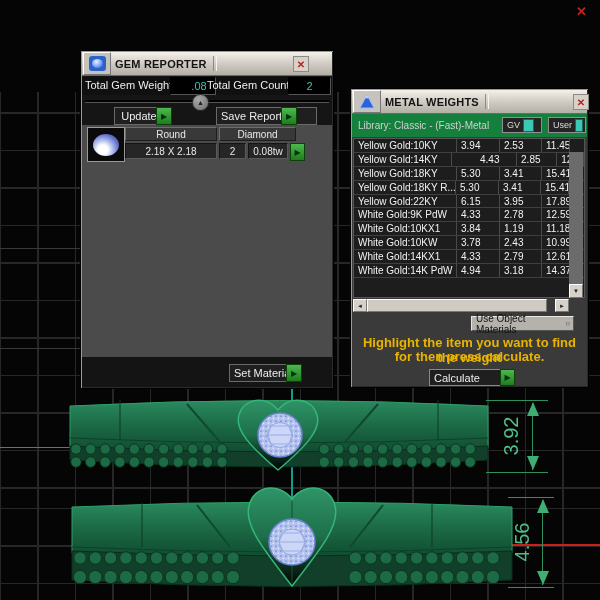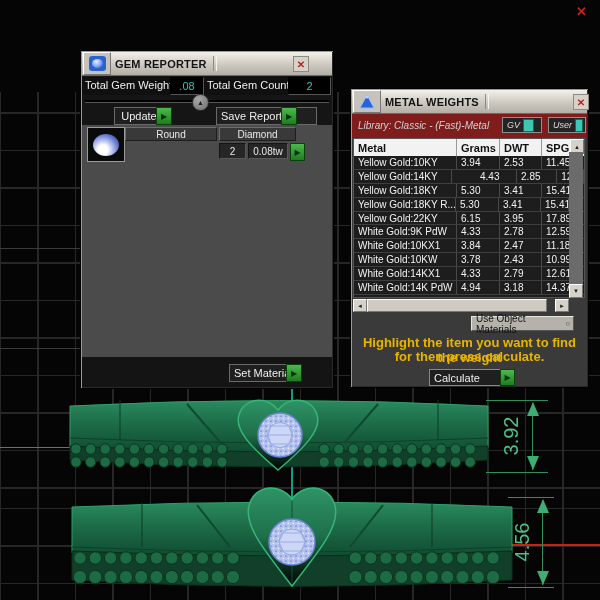--- a/index.html
+++ b/index.html
@@ -55,21 +55,21 @@
   .gr-vcell{background:#262626;border:1px solid;border-color:#141414 #5a5a5a #5a5a5a #141414;
     color:#e8e8e8;font-size:10px;display:flex;align-items:center;justify-content:center;}
   #gr-thumb{left:6px;top:76px;width:36px;height:33px;background:#0a0a0a;border:1px solid #9a9a9a;
     display:flex;align-items:center;justify-content:center;}
   #gr-gem{width:26px;height:22px;border-radius:50%;
     background:radial-gradient(ellipse at 38% 72%,#ffffff 0 22%,#c3cdf1 38%,#6274cf 68%,#27305e 100%);}
   #gr-bottom{left:1px;top:306px;width:250px;height:30px;background:#141414;}
 
   
   #metal-weights{left:350px;top:88px;width:237px;height:298px;background:#3a3a3a;}
-  #mw-library{left:1px;top:25px;right:1px;height:23px;background:#7f1d1d;display:flex;align-items:center;font-style:italic;}
+  #mw-library{left:1px;top:25px;right:1px;height:23px;background:#15803d;display:flex;align-items:center;}
   .toggle-btn{height:16px;background:#242424;border:1px solid #909090;display:flex;align-items:center;
     color:#ddd;font-size:9px;padding:0 2px 0 4px;gap:3px;}
   .teal-ind{width:9px;height:11px;background:#3cc8b4;border:1px solid #0c6e60;}
   #mw-table{left:2px;top:49px;width:232px;height:160px;background:#1d1d1d;border:1px solid #555;box-sizing:border-box;}
   .mw-hrow{display:flex;height:17px;background:#f2f2f2;}
   .mw-hcell{font-size:11px;font-weight:bold;color:#111;display:flex;align-items:center;padding-left:4px;
     border-right:1px solid #999;box-sizing:border-box;overflow:hidden;}
   .mw-row{display:flex;height:12.9px;border-bottom:1px solid #3f3f3f;}
   .mw-cell{font-size:10px;color:#f2f2f2;display:flex;align-items:center;padding-left:4px;
     border-right:1px solid #4a4a4a;box-sizing:border-box;overflow:hidden;white-space:nowrap;}
@@ -258,41 +258,42 @@
           <span style="width:11px;height:9px;border-radius:50%;background:radial-gradient(circle at 40% 30%,#eaf0ff,#8fb0ff 45%,#2c63c8 90%);"></span>
         </span>
       </span>
       <span>GEM REPORTER</span>
       <span class="groove"></span>
       <span class="close-btn" style="position:absolute;left:211px;top:4px;">✕</span>
     </div>
 
     <div class="abs" id="gr-stats">
       <span class="abs lbl" style="left:3px;top:2px;">Total Gem Weight</span>
-      <span class="abs inset-box" style="left:88px;top:0;width:32px;height:16px;">.08</span>
+      <span class="abs inset-box" style="left:88px;top:0;width:32px;height:16px;padding-left:12px;">.08</span>
       <span class="abs lbl" style="left:125px;top:2px;">Total Gem Count</span>
       <span class="abs inset-box" style="left:206px;top:0;width:41px;height:16px;">2</span>
     </div>
 
     <div class="abs" id="gr-divider"></div>
     <div class="abs" id="gr-collapse">
         <span>▲</span>
       </div>
 
     <div class="abs dk-btn" style="left:33px;top:56px;width:40px;height:16px;justify-content:center;">Update</div>
     <div class="abs play-btn" style="left:75px;top:56px;width:14px;height:16px;">▶</div>
     <div class="abs dk-btn" style="left:107px;top:56px;width:91px;height:16px;margin-left:28px;">Save Report</div>
     <div class="abs play-btn" style="left:200px;top:56px;width:14px;height:16px;">▶</div>
 
     <div class="abs" id="gr-list"></div>
     <div class="abs" id="gr-thumb">
         <span id="gr-gem"></span>
       </div>
     <div class="abs gr-hcell" style="left:44px;top:76px;width:92px;height:14px;box-sizing:border-box;">Round</div>
     <div class="abs gr-hcell" style="left:138px;top:76px;width:77px;height:14px;box-sizing:border-box;">Diamond</div>
+    <div class="abs gr-vcell" style="left:44px;top:92px;width:92px;height:16px;box-sizing:border-box;">2.18 X 2.18</div>
     <div class="abs gr-vcell" style="left:138px;top:92px;width:27px;height:16px;box-sizing:border-box;">2</div>
     <div class="abs gr-vcell" style="left:167px;top:92px;width:40px;height:16px;box-sizing:border-box;">0.08tw</div>
     <div class="abs play-btn" style="left:209px;top:92px;width:13px;height:16px;">▶</div>
 
     <div class="abs" id="gr-bottom">
 
       <div class="abs dk-btn" style="left:147px;top:7px;width:55px;height:16px;">Set Material</div>
       <div class="abs play-btn" style="left:204px;top:7px;width:14px;height:16px;">▶</div>
     </div>
   </div>
@@ -316,27 +317,20 @@
         <span>GV</span>
         <span class="teal-ind"></span>
       </span>
       <span class="toggle-btn" style="position:absolute;left:196px;top:3px;width:38px;box-sizing:border-box;">
         <span>User</span>
         <span class="teal-ind"></span>
       </span>
     </div>
 
     <div class="abs" id="mw-table">
-      <div class="mw-hrow">
-        <div class="mw-hcell" style="width:103px;">Metal</div>
-        <div class="mw-hcell" style="width:43px;">Grams</div>
-        <div class="mw-hcell" style="width:42px;">DWT</div>
-        <div class="mw-hcell" style="width:28px;border-right:none;">SPG</div>
-        <div class="sb-btn" style="width:14px;height:15px;">▲</div>
-      </div>
       <div id="mw-rows">
           <div class="mw-row">
             <div class="mw-cell" style="width: 103px;">Yellow Gold:10KY</div>
             <div class="mw-cell" style="width: 43px;">3.94</div>
             <div class="mw-cell" style="width: 42px;">2.53</div>
             <div class="mw-cell" style="width: 28px;">11.45</div>
           </div>
           <div class="mw-row">
             <div class="mw-cell" style="width: 103px;">Yellow Gold:14KY</div>
             <div class="mw-cell" style="width: 43px; margin-left: 24px;">4.43</div>
@@ -363,21 +357,21 @@
           </div>
           <div class="mw-row">
             <div class="mw-cell" style="width: 103px;">White Gold:9K PdW</div>
             <div class="mw-cell" style="width: 43px;">4.33</div>
             <div class="mw-cell" style="width: 42px;">2.78</div>
             <div class="mw-cell" style="width: 28px;">12.59</div>
           </div>
           <div class="mw-row">
             <div class="mw-cell" style="width: 103px;">White Gold:10KX1</div>
             <div class="mw-cell" style="width: 43px;">3.84</div>
-            <div class="mw-cell" style="width: 42px;">2.47</div>
+            <div class="mw-cell" style="width: 42px;">1.19</div>
             <div class="mw-cell" style="width: 28px; text-align: right;">11.18</div>
           </div>
           <div class="mw-row">
             <div class="mw-cell" style="width: 103px;">White Gold:10KW</div>
             <div class="mw-cell" style="width: 43px;">3.78</div>
             <div class="mw-cell" style="width: 42px;">2.43</div>
             <div class="mw-cell" style="width: 28px;">10.99</div>
           </div>
           <div class="mw-row">
             <div class="mw-cell" style="width: 103px;">White Gold:14KX1</div>

